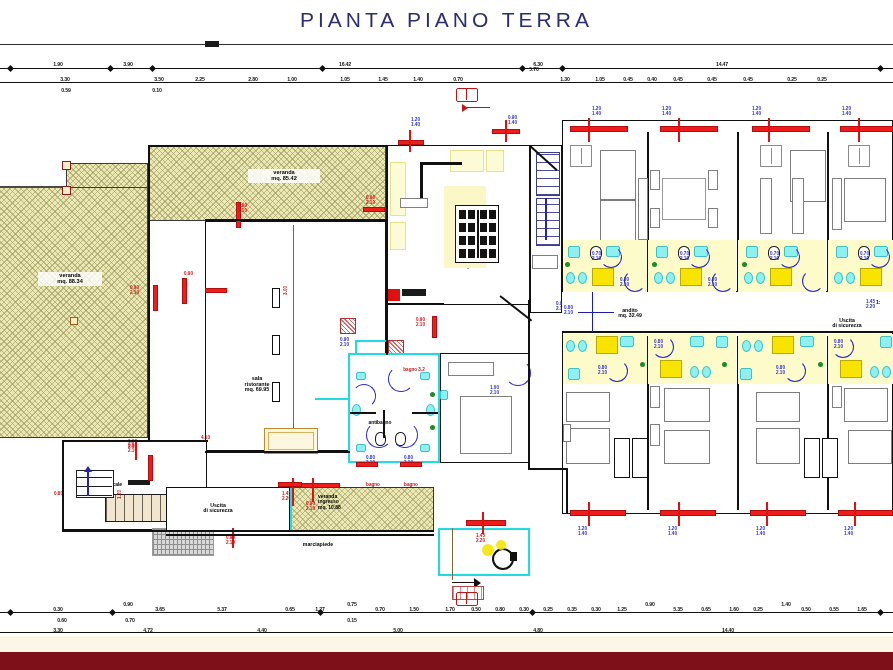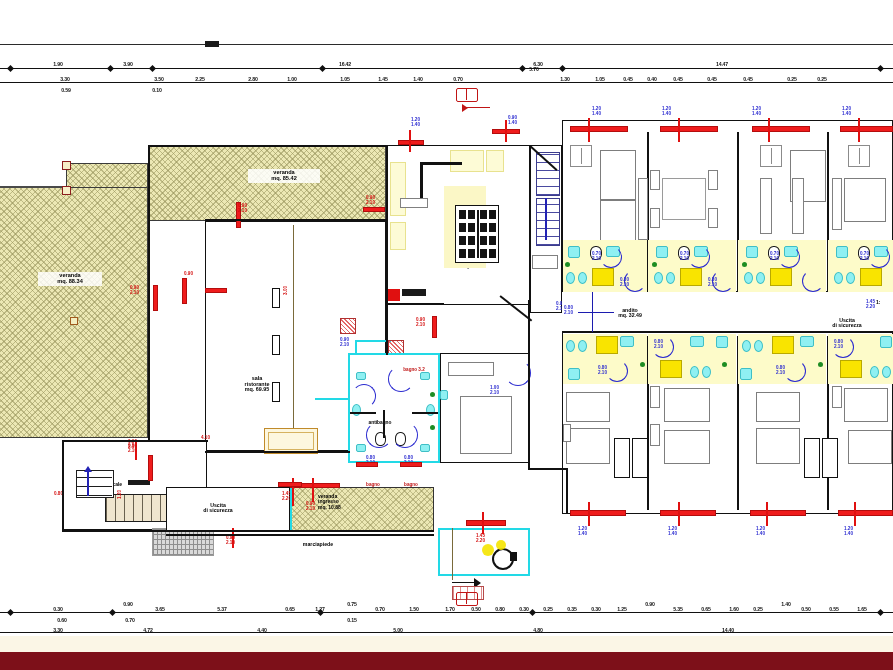--- a/index.html
+++ b/index.html
@@ -97,20 +97,21 @@
   .footdark{position:absolute;left:0;bottom:0;width:893px;height:18px;background:#7d1019;}
   .footline{position:absolute;left:0;bottom:17px;width:893px;height:1px;background:#b9b09a;}
   .topline{position:absolute;left:0;top:44px;width:893px;height:1px;background:#2b2b2b;}
   .topnub{position:absolute;top:41px;left:205px;width:14px;height:6px;background:#1a1a1a;}
 </style>
 </head>
 <body>
 
 <div id="page">
 
+  <div class="title">PIANTA PIANO TERRA</div>
   <div class="topline"></div>
   <div class="topnub"></div>
 
   <div>
     <div class="dimrow" style="left:0px;top:68px;width:893px;"></div>
     <div class="dimrow" style="left:0px;top:82px;width:893px;"></div>
 
     <div class="dimtick" style="left:8px;top:66px;"></div>
     <div class="dimtick" style="left:108px;top:66px;"></div>
     <div class="dimtick" style="left:150px;top:66px;"></div>

